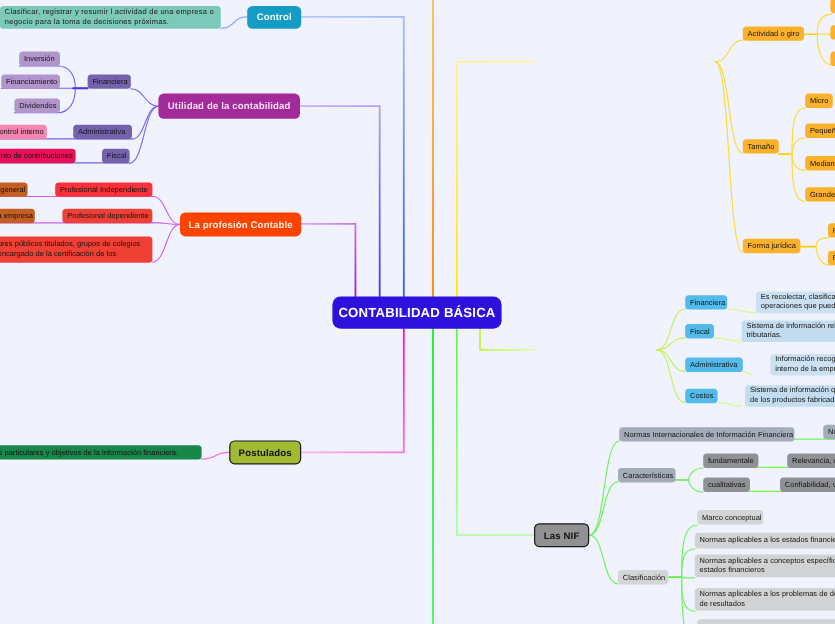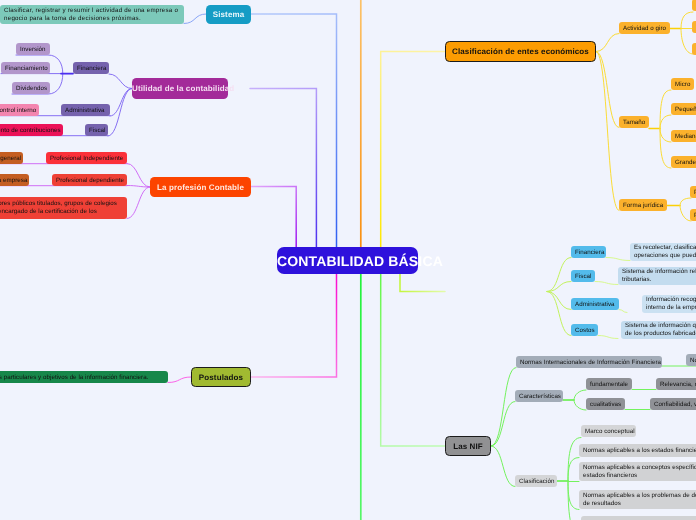--- a/index.html
+++ b/index.html
@@ -8,21 +8,21 @@
        -webkit-font-smoothing:antialiased;text-rendering:geometricPrecision;}
   #stage{position:relative;width:696px;height:520px;overflow:hidden;background:#f0f3fd;}
   svg#links{position:absolute;left:0;top:0;width:696px;height:520px;}
   .n{position:absolute;box-sizing:border-box;display:flex;align-items:center;
      border-radius:4px;color:#151515;}
   .n>.t{display:block;width:100%;white-space:nowrap;}
   .ml>.t{white-space:normal;line-height:1.25;}
 
   #center{left:277px;top:247px;width:141px;height:27px;background:#2e11dc;
           border-radius:7px;justify-content:center;}
-  #center>.t{color:#fff;font-size:14px;font-weight:bold;text-align:center;letter-spacing:.15px;}
+  #center>.t{color:#fff;font-size:11px;font-weight:bold;text-align:center;letter-spacing:.15px;}
 
   .m1{border-radius:4.5px;justify-content:center;font-size:8px;font-weight:bold;letter-spacing:.12px;}
   .m1>.t{text-align:center;}
 
   .sm{font-size:6.2px;border-radius:3px;letter-spacing:.05px;color:#121212;}
   .sm>.t{padding:0 4px;}
 </style>
 </head>
 <body>
 
@@ -129,27 +129,27 @@
 <path d="M568,481.5 L579,481.5" stroke="#74f25e" stroke-width="1.0" fill="none" stroke-linecap="round"></path>
 <path d="M568.0,481.0 C568.0,496.7 569.1,509.5 579.0,509.5" stroke="#74f25e" stroke-width="1.0" fill="none" stroke-linecap="round"></path>
 <path d="M568.0,481.0 C568.0,511.2 569.3,536.0 581.0,536.0" stroke="#74f25e" stroke-width="1.0" fill="none" stroke-linecap="round"></path>
 </svg>
 
 <div class="n" id="center">
   <span class="t">CONTABILIDAD BÁSICA</span>
 </div>
 
 <div class="n m1" style="left:206px;top:5px;width:45px;height:19px;background:#159cc5;">
-  <span class="t" style="color:#eaf7fb;">Sistema</span>
+  <span class="t" style="color:#eaf7fb;">Control</span>
 </div>
 <div class="n ml" style="left:0px;top:5px;width:184px;height:19px;background:#7cc9ba;border-radius:3px;font-size:6.2px;letter-spacing:.25px;">
   <span class="t" style="padding:0 4px;">Clasificar, registrar y resumir l actividad de una empresa o negocio para la toma de decisiones próximas.</span>
 </div>
 
-<div class="n m1" style="left:132px;top:78px;width:96px;height:21px;background:#a32a99;">
+<div class="n m1" style="left:132px;top:78px;width:118px;height:21px;background:#a32a99;">
   <span class="t" style="color:#f5dff2;">Utilidad de la contabilidad</span>
 </div>
 <div class="n sm" style="left:73px;top:62px;width:36px;height:12px;background:#7562ad;">
   <span class="t">Financiera</span>
 </div>
 <div class="n sm" style="left:16px;top:43px;width:34px;height:12px;background:#b296cb;">
   <span class="t">Inversión</span>
 </div>
 <div class="n sm" style="left:1px;top:62px;width:49px;height:12px;background:#b296cb;">
   <span class="t">Financiamiento</span>
@@ -189,23 +189,20 @@
   <span class="t" style="text-align:center;">Contadores públicos titulados, grupos de colegios encargado de la certificación de los</span>
 </div>
 
 <div class="n m1" style="left:191px;top:367px;width:60px;height:20px;background:#a1ba31;border:1.5px solid #1b1b1b;">
   <span class="t" style="color:#111;">Postulados</span>
 </div>
 <div class="n sm" style="left:-24px;top:371px;width:192px;height:12px;background:#17874a;">
   <span class="t" style="color:#111;">Normas particulares y objetivos de la información financiera.</span>
 </div>
 
-<div class="n m1" style="left:445px;top:41px;width:151px;height:21px;background:#fc9c02;border:1.5px solid #1b1b1b;">
-  <span class="t" style="color:#111;">Clasificación de entes económicos</span>
-</div>
 <div class="n sm" style="left:619px;top:22px;width:51px;height:12px;background:#fbb12c;">
   <span class="t">Actividad o giro</span>
 </div>
 <div class="n sm" style="left:619px;top:116px;width:30px;height:12px;background:#fbb12c;">
   <span class="t">Tamaño</span>
 </div>
 <div class="n sm" style="left:671px;top:78px;width:23px;height:12px;background:#fbb12c;">
   <span class="t">Micro</span>
 </div>
 <div class="n sm" style="left:671px;top:103px;width:30px;height:12px;background:#fbb12c;">

